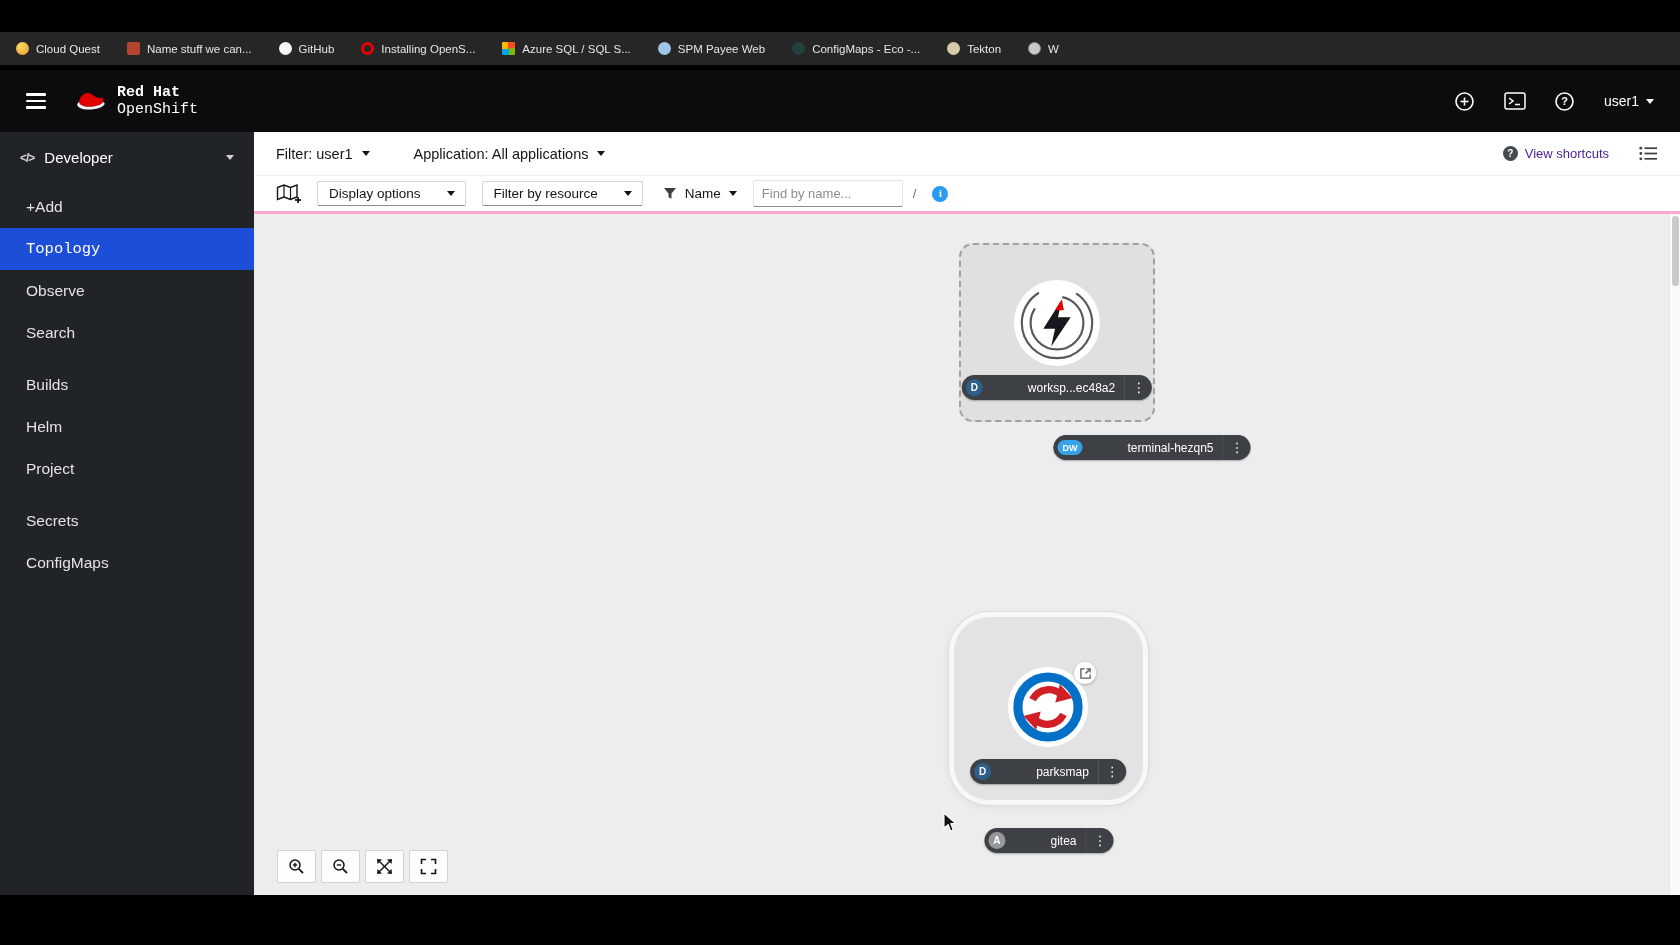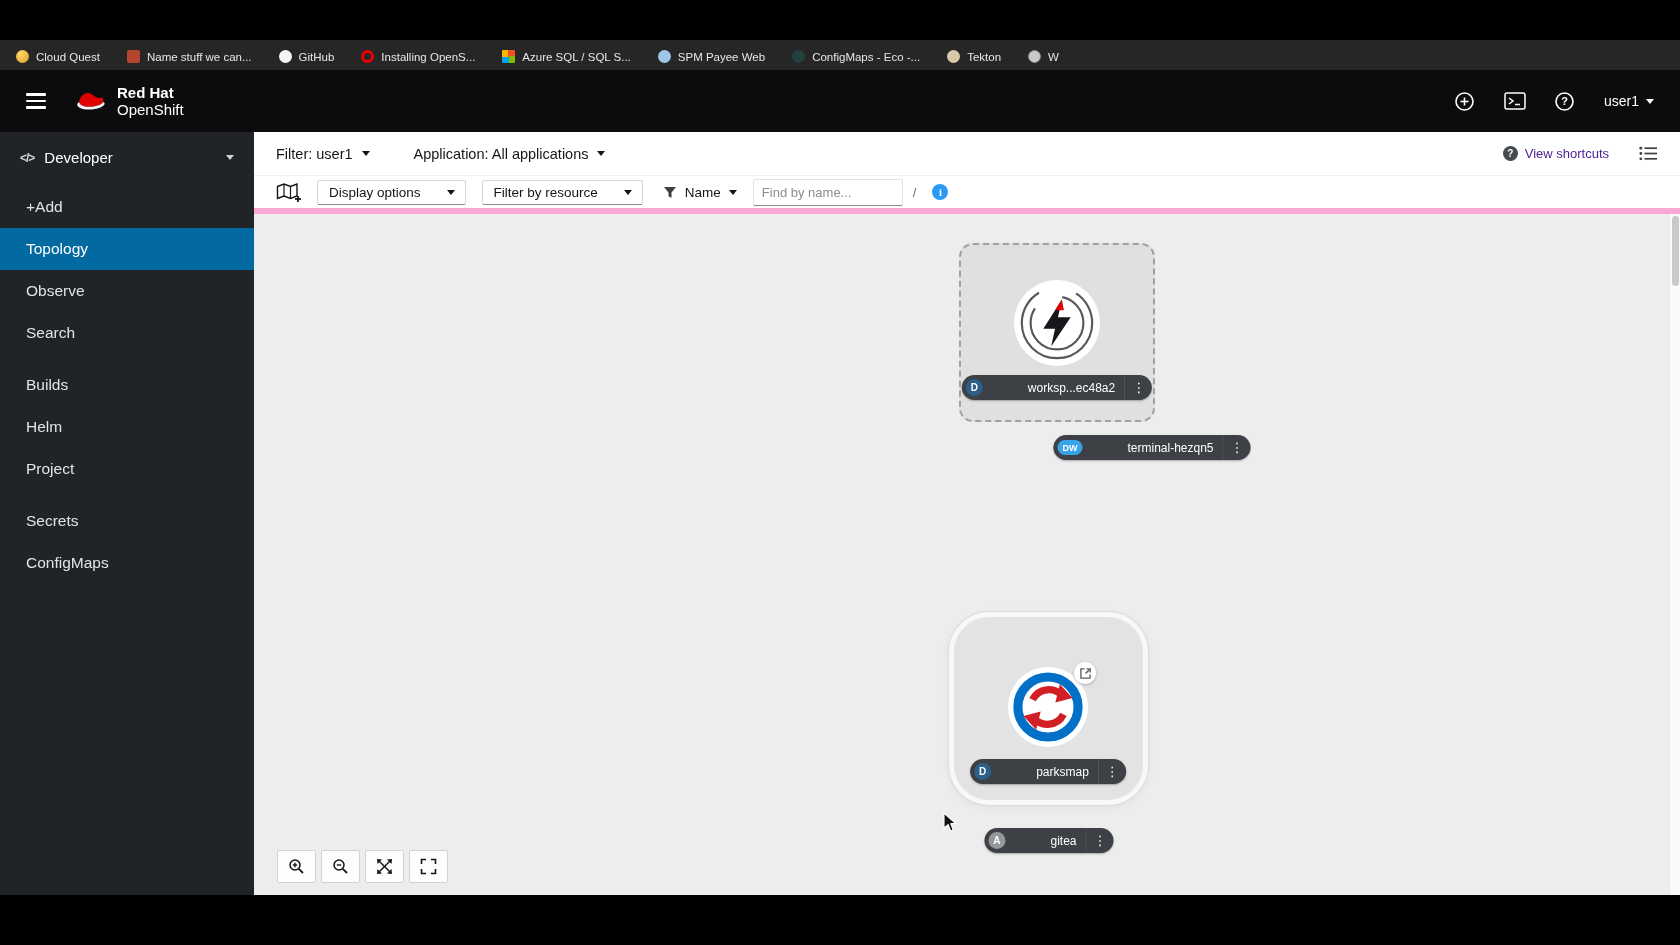--- a/index.html
+++ b/index.html
@@ -1,74 +1,74 @@
 <!DOCTYPE html>
 <html><head>
 <meta charset="utf-8">
 <style>
   * { margin:0; padding:0; box-sizing:border-box; }
   html,body { width:1680px; height:945px; background:#000; font-family:"Liberation Sans",sans-serif; overflow:hidden; }
 
   
-  .bookmarks { position:absolute; top:40px; left:0; right:0; height:33px; background:#262626;
+  .bookmarks { position:absolute; top:32px; left:0; right:0; height:33px; background:#262626;
                display:flex; align-items:center; padding-left:16px; gap:27px; }
   .bm { display:flex; align-items:center; gap:7px; cursor:default; }
   .bm-label { color:#e6e6e6; font-size:11.5px; white-space:nowrap; }
   .fav { width:13px; height:13px; border-radius:3px; flex:0 0 auto; }
   .fav-cq { border-radius:50%; background:radial-gradient(circle at 35% 30%, #ffd966, #df9a2c); }
   .fav-cool { background:#b5452f; border-radius:2px; }
   .fav-gh { border-radius:50%; background:#f5f5f5; }
   .fav-os { border-radius:50%; background:transparent; border:3.5px solid #e00; }
   .fav-az { border-radius:1px; background:conic-gradient(#f25022 0 25%, #7fba00 0 50%, #00a4ef 0 75%, #ffb900 0 100%); }
   .fav-spm { border-radius:50%; background:#9fc6e8; }
   .fav-con { border-radius:50%; background:#23413e; }
   .fav-tek { border-radius:50%; background:#d8c9a8; }
   .fav-globe { border-radius:50%; background:#c9c9c9; border:1px solid #8a8a8a; }
 
   
   .header { position:absolute; top:70px; left:0; right:0; height:62px; background:#0c0c0e;
             display:flex; align-items:center; padding:0 26px; }
   .hamburger { width:20px; display:flex; flex-direction:column; gap:4px; cursor:pointer; margin-right:26px; }
   .hamburger span { display:block; height:2.6px; background:#fff; border-radius:1px; }
   .brand { display:flex; align-items:center; gap:9px; }
-  .brand-text { color:#fff; font-size:15px; line-height:1.15; }
+  .brand-text { color:#fff; font-size:15px; line-height:1.15;font-family:Liberation Mono, monospace; }
   .brand-text .l1 { font-weight:bold; }
   .brand-text .l2 { font-weight:300; }
   .header-right { margin-left:auto; display:flex; align-items:center; gap:28px; color:#fff; }
   .hicon { width:22px; height:22px; display:flex; align-items:center; justify-content:center; cursor:pointer; }
   .user-menu { display:flex; align-items:center; gap:7px; font-size:14px; cursor:pointer; }
   .caret { width:0; height:0; border-left:4.5px solid transparent; border-right:4.5px solid transparent;
            border-top:5px solid currentColor; display:inline-block; }
 
   
   .sidebar { position:absolute; left:0; top:132px; width:254px; bottom:50px; background:#212427; }
   .perspective { display:flex; align-items:center; gap:10px; padding:17px 20px 8px 20px; color:#fff; font-size:15px; cursor:pointer; }
   .persp-icon { color:#d2d2d2; font-size:12px; font-weight:bold; letter-spacing:-1px; }
   .perspective .caret { margin-left:auto; color:#d2d2d2; }
   .nav { margin-top:12px; }
   .nav-item { height:42px; display:flex; align-items:center; padding-left:26px; color:#e2e3e4;
               font-size:15.5px; cursor:pointer; }
-  .nav-item.active { background:#0369a1; color:#fff; }
+  .nav-item.active { background:#1d4ed8; color:#fff;font-family:Liberation Mono, monospace; }
   .nav-gap { height:10px; }
 
   
   .main { position:absolute; left:254px; top:132px; right:0; bottom:50px; background:#fff;
           display:flex; flex-direction:column; }
   .context-bar { height:44px; display:flex; align-items:center; padding:0 22px; border-bottom:1px solid #efefef; }
   .ctx-dd { display:flex; align-items:center; gap:9px; font-size:14.5px; color:#151515; cursor:pointer; }
   .ctx-dd + .ctx-dd { margin-left:44px; }
   .ctx-dd .caret { color:#151515; }
   .context-right { margin-left:auto; display:flex; align-items:center; gap:30px; }
   .view-shortcuts { display:flex; align-items:center; gap:7px; cursor:pointer; }
   .view-shortcuts .txt { color:#4c1d95; font-size:13px; }
   .qmark { width:15px; height:15px; border-radius:50%; background:#454a4e; color:#fff; font-size:10px; font-weight:bold;
            display:flex; align-items:center; justify-content:center; }
   .listview-btn { cursor:pointer; display:flex; align-items:center; }
 
-  .toolbar { height:38px; display:flex; align-items:center; padding:0 22px; gap:16px; border-bottom:6px solid #f9a8d4; }
+  .toolbar { height:38px; display:flex; align-items:center; padding:0 22px; gap:16px; border-bottom:3px solid #f9a8d4; }
   .tb-icon-btn { display:flex; align-items:center; cursor:pointer; }
   .dd-box { display:flex; align-items:center; gap:26px; border:1px solid #d6d6d6; border-bottom-color:#8a8d90;
             background:#fff; padding:4px 10px 4px 11px; font-size:13.5px; color:#151515; cursor:pointer; border-radius:2px; }
   .dd-box .caret { color:#151515; }
   .name-filter { display:flex; align-items:center; gap:8px; font-size:13.5px; color:#151515; cursor:pointer; margin-left:4px; }
   .find-input { width:150px; height:27px; border:1px solid #e2e2e2; border-bottom:1px solid #8a8d90; border-radius:2px;
                 font-size:13px; padding:0 8px; color:#151515; font-family:"Liberation Sans",sans-serif; }
   .find-input::placeholder { color:#8a8d90; }
   .slash-hint { color:#6a6e73; font-size:13px; margin-left:-6px; }
   .info-icon { width:16px; height:16px; border-radius:50%; background:#2b9af3; color:#fff; font-size:10.5px; font-weight:bold;

